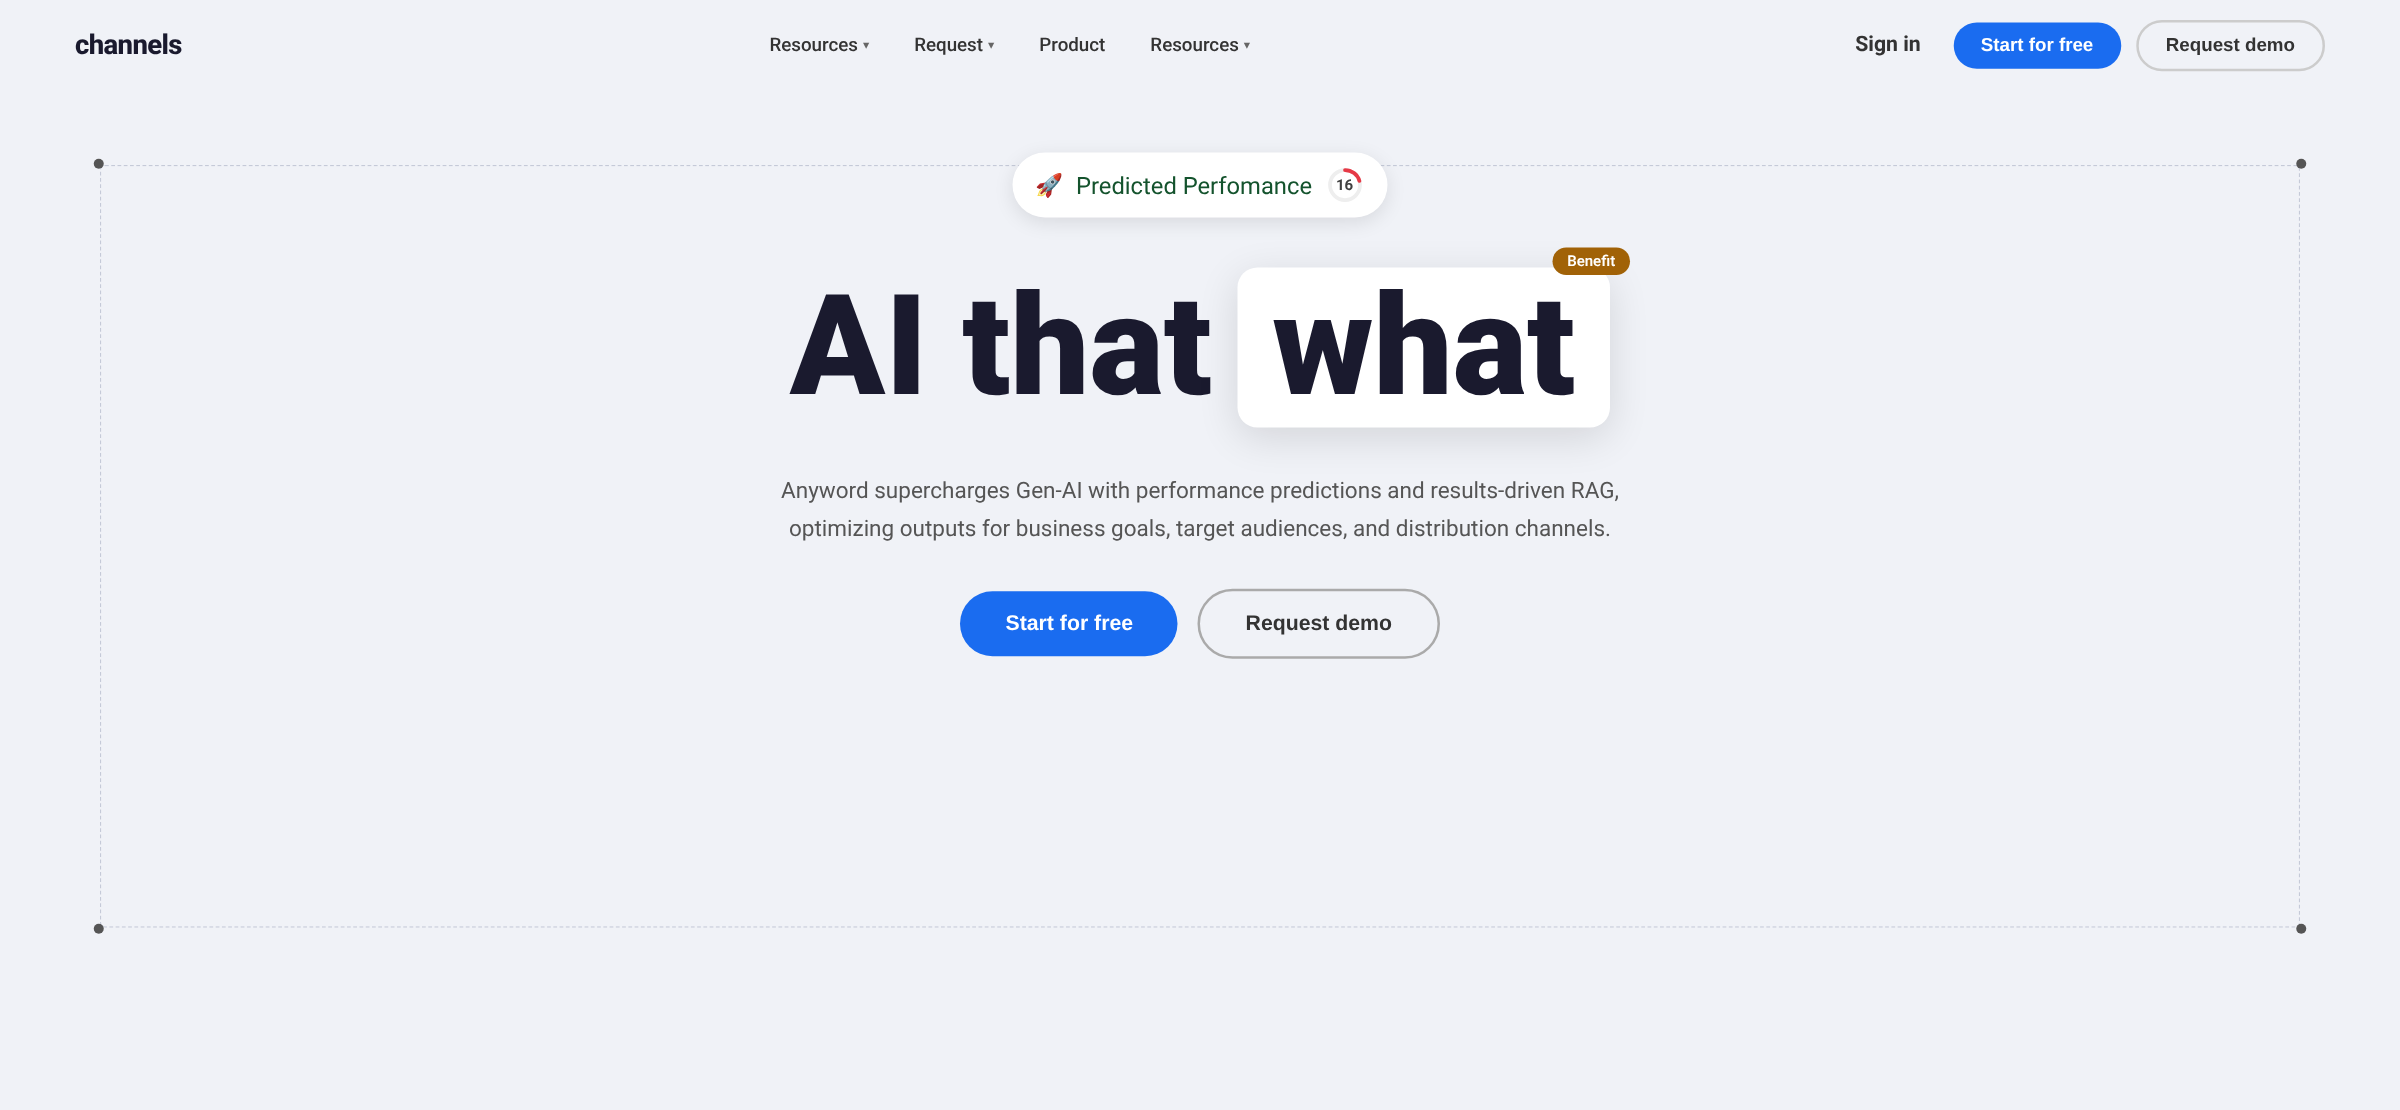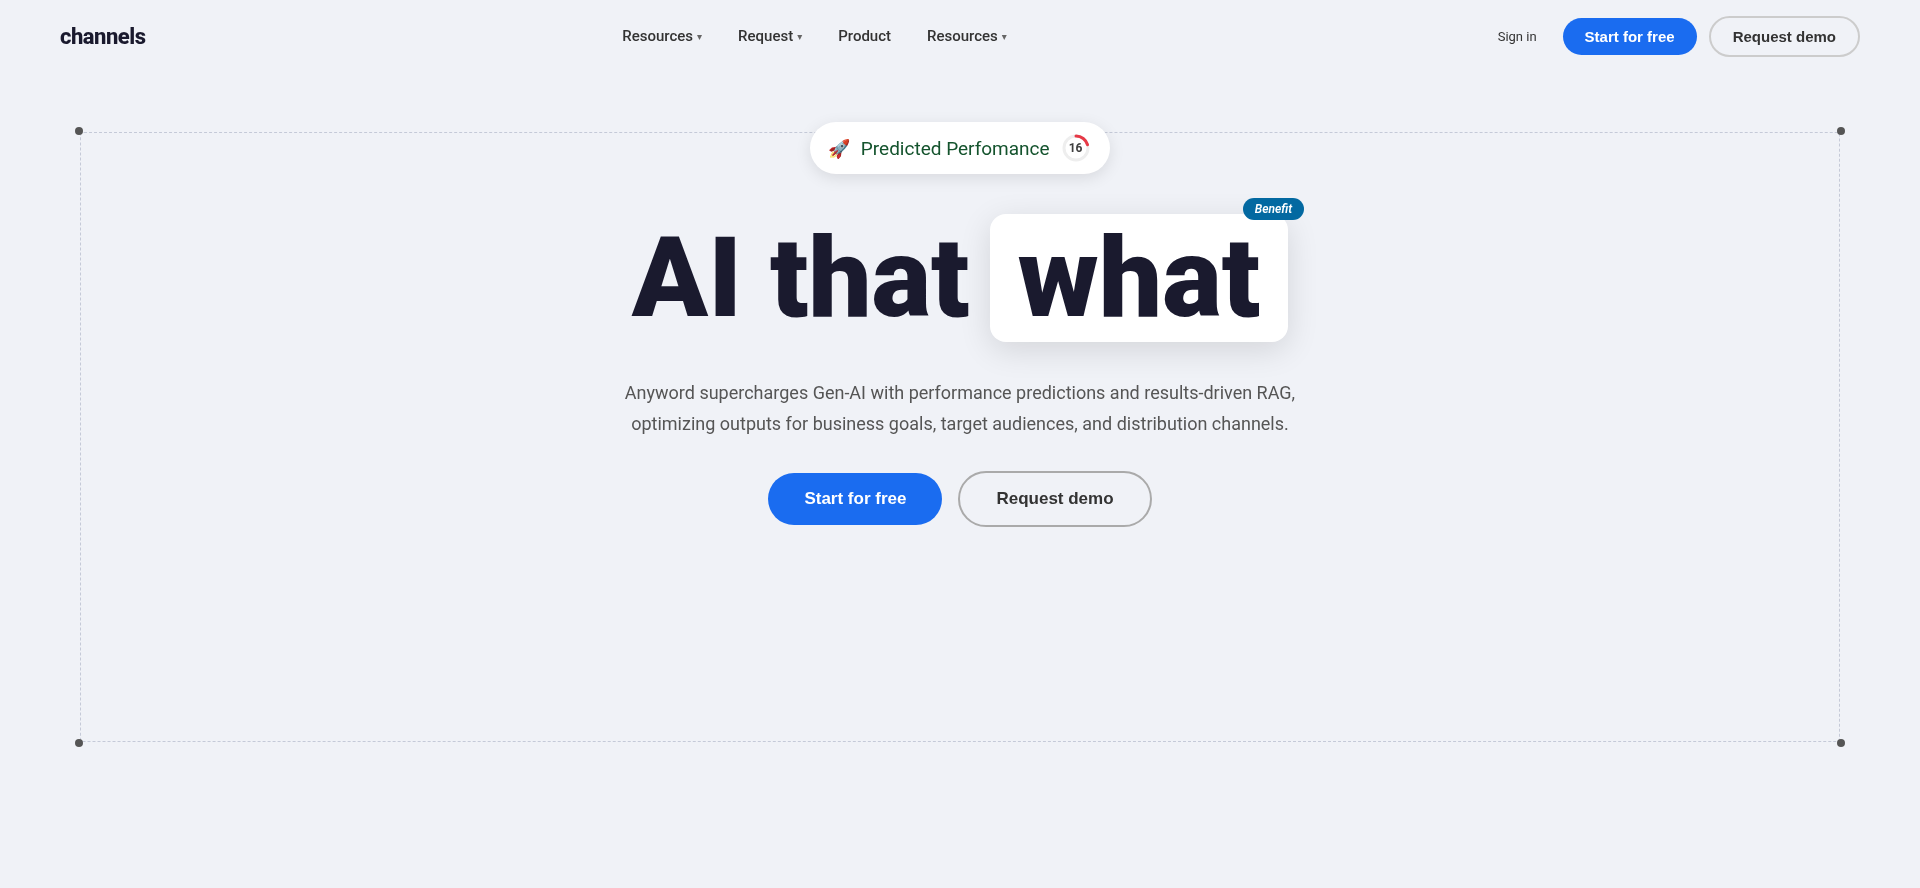--- a/index.html
+++ b/index.html
@@ -57,25 +57,25 @@
       color: #666;
     }
 
     .navbar-right {
       display: flex;
       align-items: center;
       gap: 12px;
     }
 
     .sign-in-btn {
-      font-size: 13px;
+      font-size: 17px;
       color: #333;
       cursor: pointer;
       padding: 8px 14px;
-      font-weight: 400;
+      font-weight: 700;
     }
 
     .start-free-btn {
       background-color: #1a6cf0;
       color: white;
       border: none;
       border-radius: 24px;
       padding: 10px 22px;
       font-size: 15px;
       font-weight: 600;
@@ -202,27 +202,26 @@
       padding: 8px 28px;
       box-shadow: 0 8px 32px rgba(0,0,0,0.12);
       position: relative;
       display: inline-block;
     }
 
     .benefit-badge {
       position: absolute;
       top: -16px;
       right: -16px;
-      background: #0369a1;
+      background: #a16207;
       color: white;
       font-size: 12px;
       font-weight: 600;
       padding: 5px 12px;
       border-radius: 12px;
-      font-style: italic;
     }
 
     .hero-title-line2 {
       font-size: 112px;
       font-weight: 900;
       color: #1a1a2e;
       line-height: 1.0;
     }
 
     .hero-subtitle {

